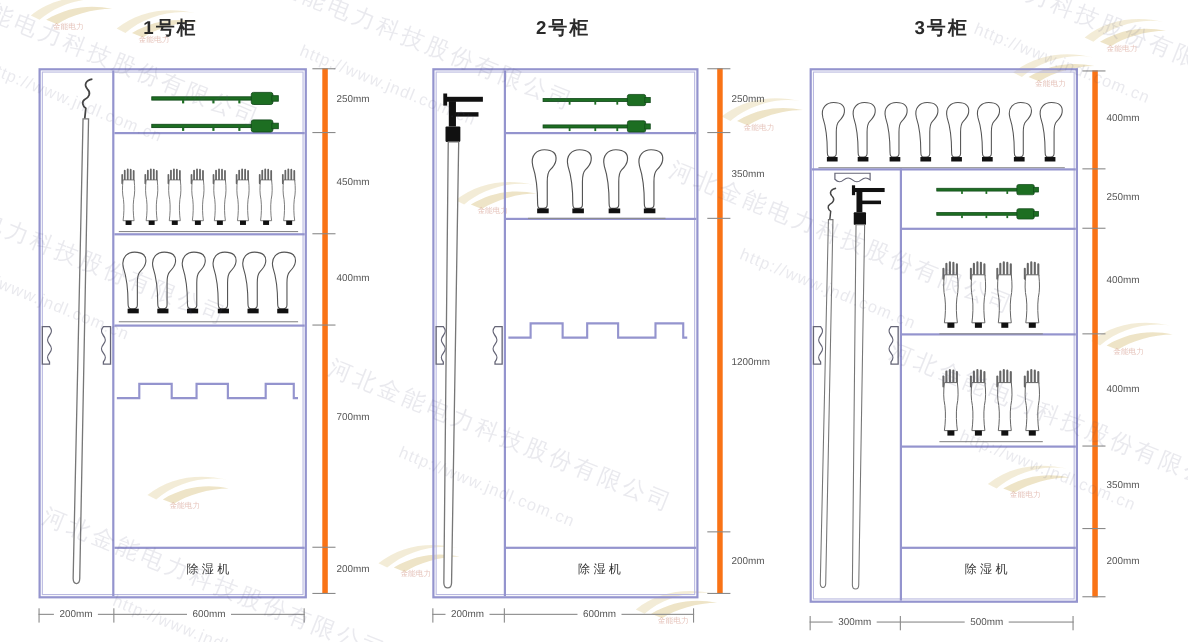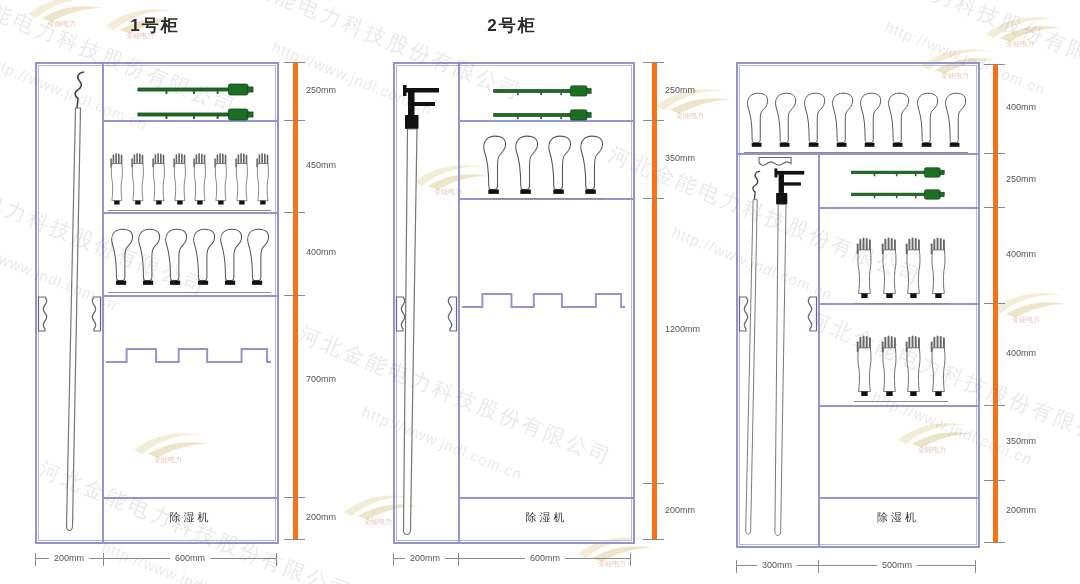--- a/index.html
+++ b/index.html
@@ -353,20 +353,21 @@
   </div>
 
   <div class="hdim" style="left:393px;top:558px;width:238px;">
     <div class="htick" style="left:0"></div>
       <div class="htick" style="left:65px"></div>
       <div class="htick" style="left:237px"></div>
     <div class="hlabel" style="left:32px">200mm</div>
     <div class="hlabel" style="left:152px">600mm</div>
   </div>
 
+  <div class="cab-title" style="left:736px;width:240px;">3号柜</div>
   <div class="cab c3" style="left:736px;top:62px;width:240px;height:482px;">
     <div class="cab-inner"></div>
     <div class="row boots8" style="left:6px;top:4px;width:224px;height:84px;">
   <svg viewBox="0 0 32 72">
           <use href="#boot-shape"></use>
         </svg>
 
   <svg viewBox="0 0 32 72">
           <use href="#boot-shape"></use>
         </svg>

